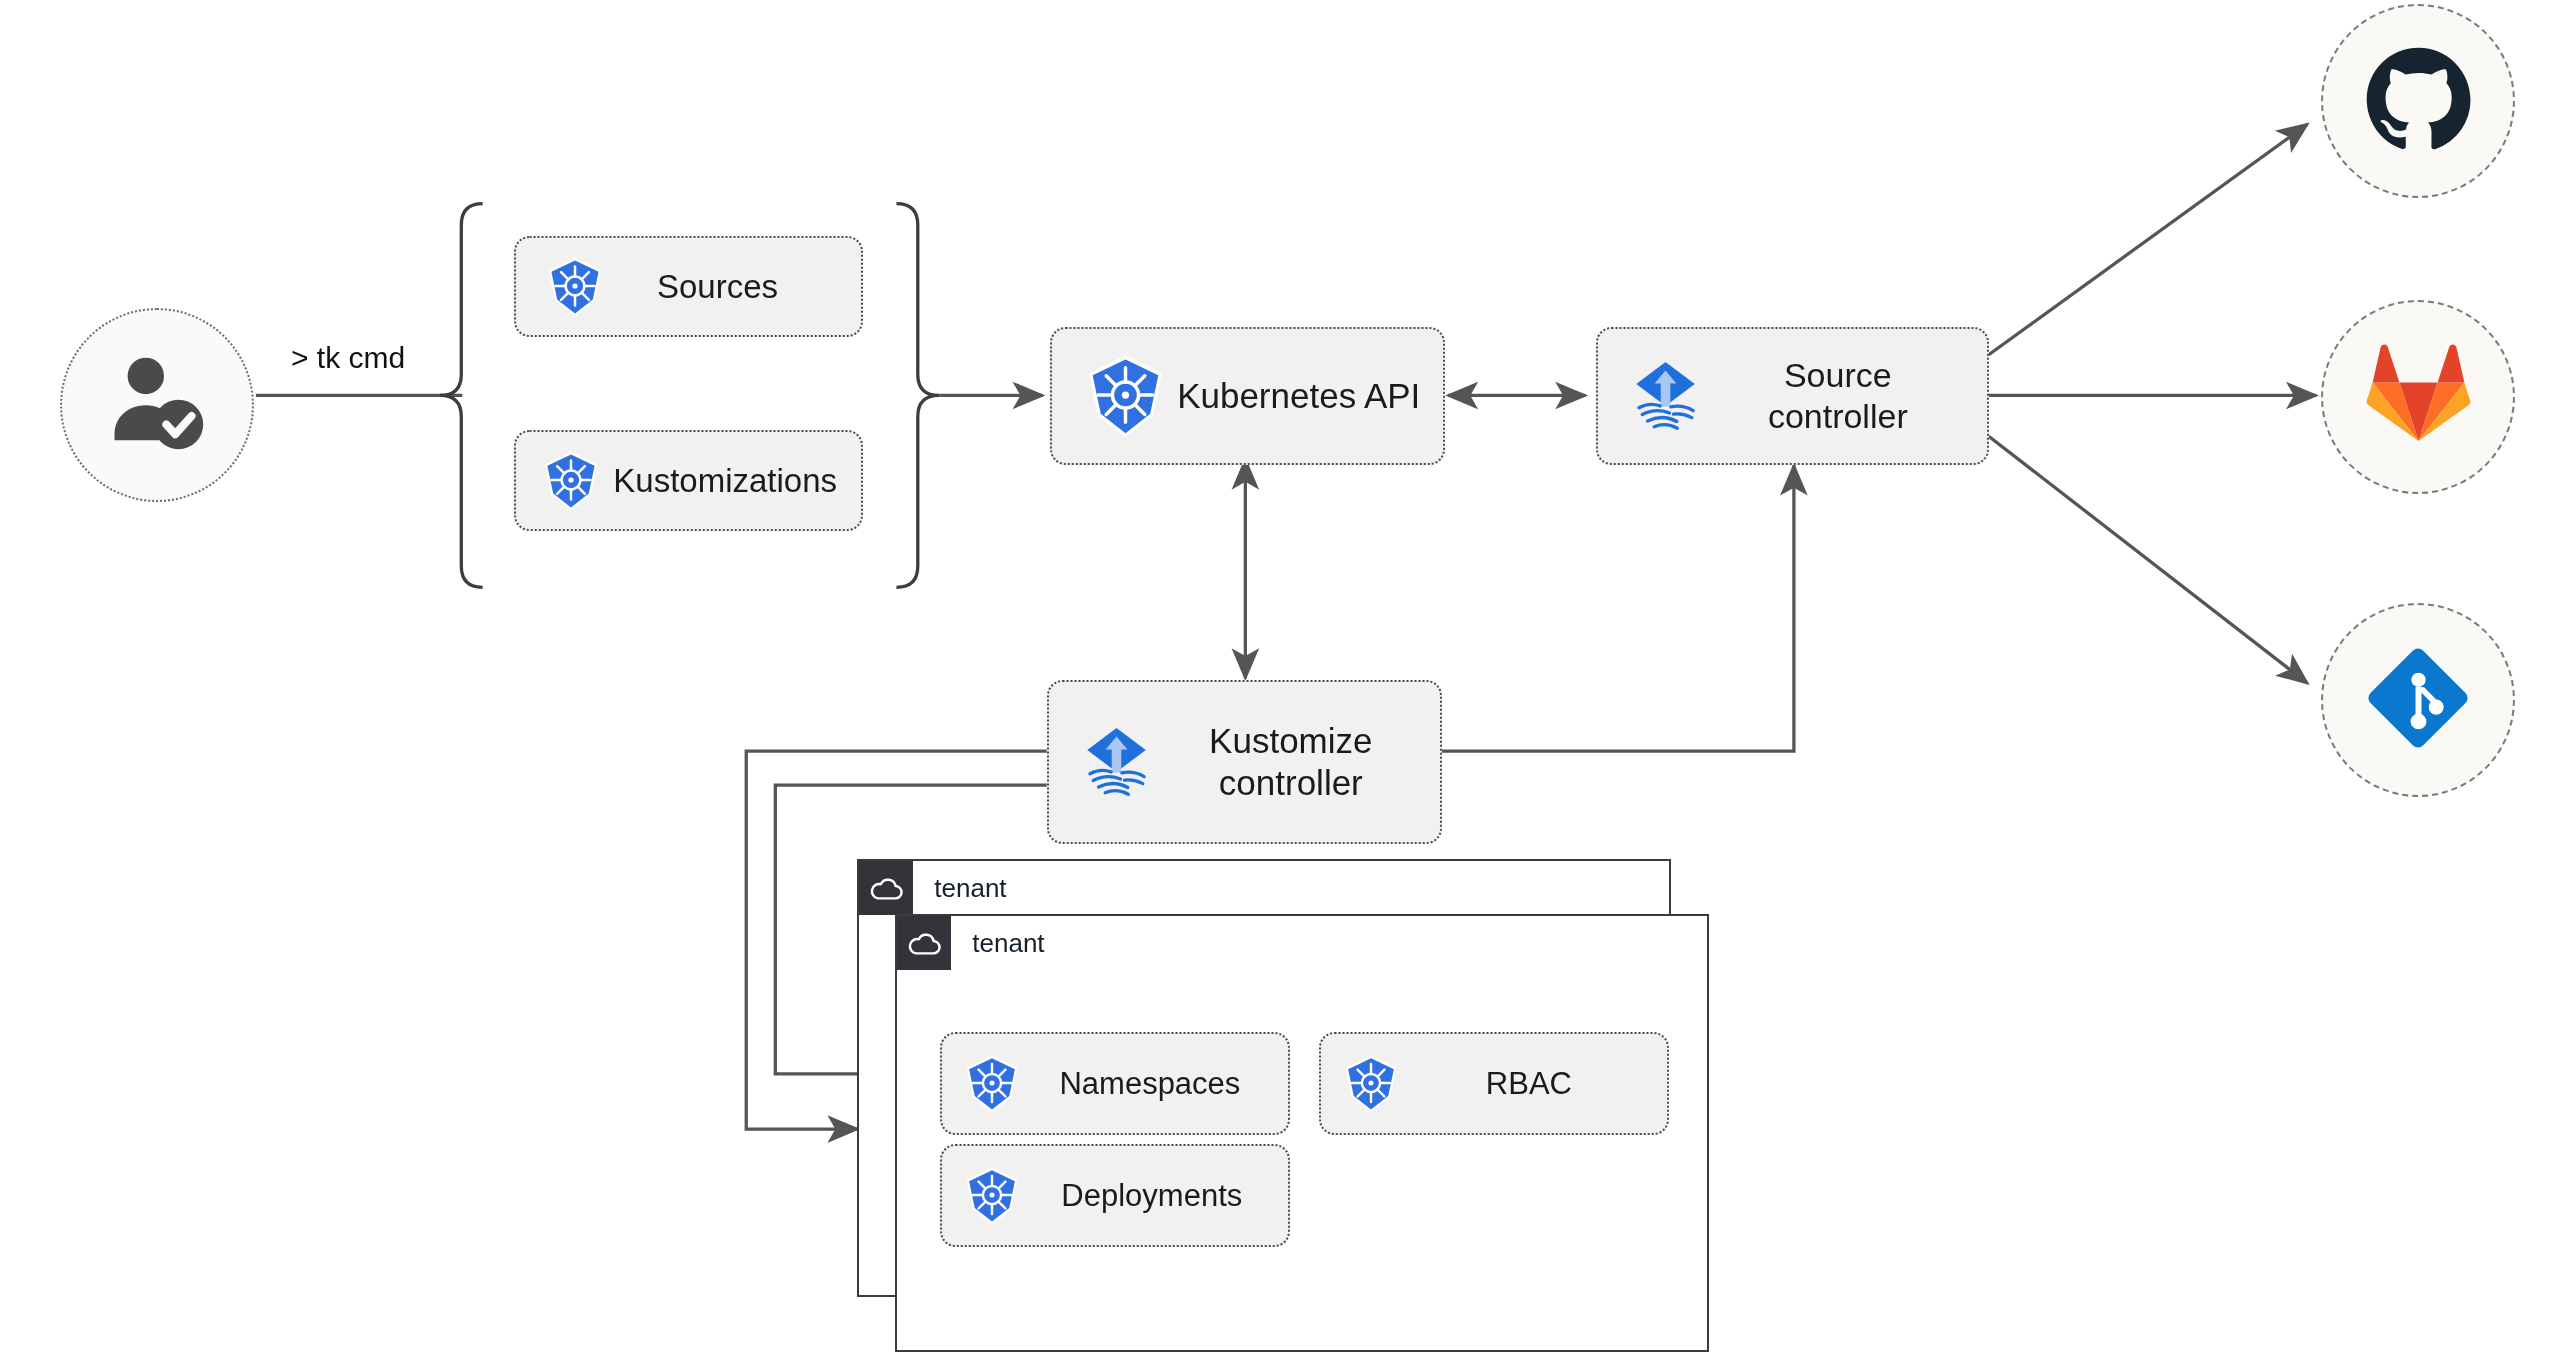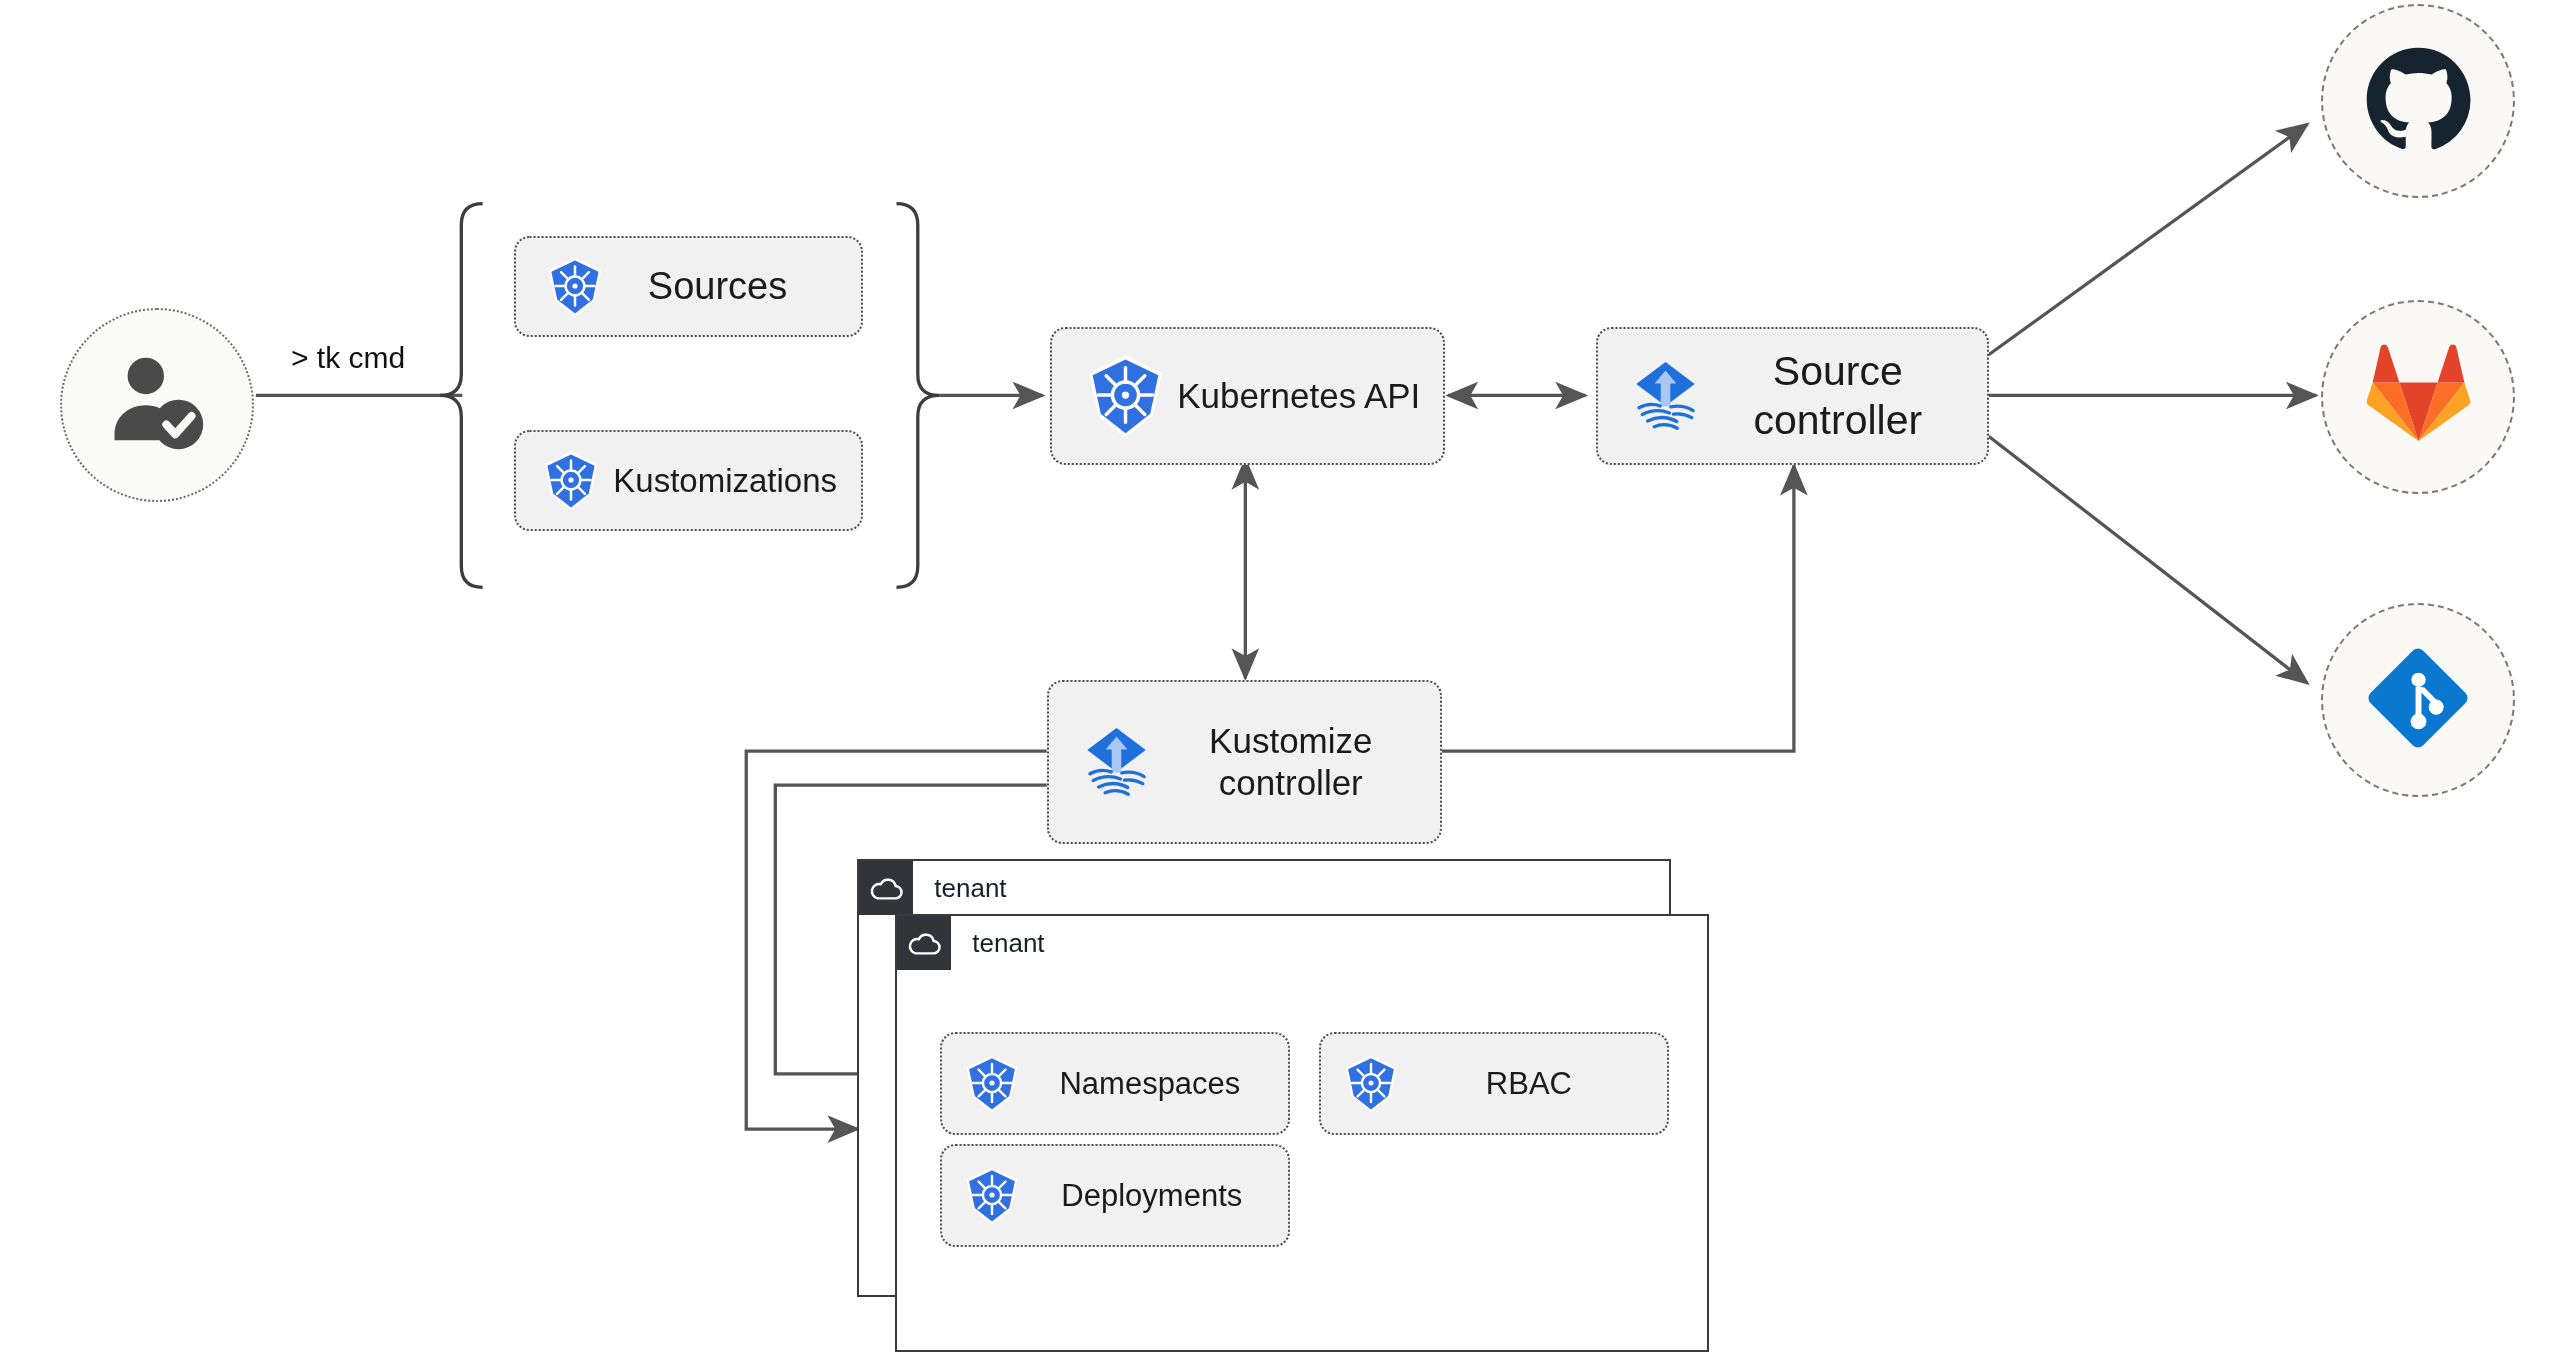--- a/index.html
+++ b/index.html
@@ -119,21 +119,21 @@
         <path d="M32 2.6 58.2 15.3 51.8 45.9 32 61.4 12.2 45.9 5.8 15.3Z" fill="#ffffff"></path>
         <path d="M32 5.4 55.6 16.8 49.8 44.4 32 58.4 14.2 44.4 8.4 16.8Z" fill="#3070e0"></path>
         <g fill="none" stroke="#ffffff" stroke-width="2.5" stroke-linecap="round">
           <circle cx="32" cy="31" r="9.4"></circle>
           <circle cx="32" cy="31" r="2.6" fill="#ffffff" stroke="none"></circle>
           <path d="M32 21.6V11.4M32 40.4v10.2M22.6 31H12.4M41.4 31h10.2
                    M25.3 24.3 18.1 17.1M38.7 37.7l7.2 7.2M25.3 37.7l-7.2 7.2M38.7 24.3l7.2-7.2"></path>
         </g>
       </svg>
     </span>
-    <span class="lbl" style="font-size:38px;margin-right:33px;">Sources</span>
+    <span class="lbl" style="font-size:33px;margin-right:33px;">Sources</span>
   </div>
 
   <div class="node" style="left:1050px;top:327px;width:395px;height:138px;">
     <span class="ico" style="margin-left:29px;">
       <svg width="89" height="89" viewBox="0 0 64 64" aria-hidden="true">
         <path d="M32 2.6 58.2 15.3 51.8 45.9 32 61.4 12.2 45.9 5.8 15.3Z" fill="#ffffff"></path>
         <path d="M32 5.4 55.6 16.8 49.8 44.4 32 58.4 14.2 44.4 8.4 16.8Z" fill="#3070e0"></path>
         <g fill="none" stroke="#ffffff" stroke-width="2.5" stroke-linecap="round">
           <circle cx="32" cy="31" r="9.4"></circle>
           <circle cx="32" cy="31" r="2.6" fill="#ffffff" stroke="none"></circle>
@@ -169,21 +169,21 @@
         <g stroke="#1f6fdd" stroke-width="2.5" fill="none" stroke-linecap="round">
           <path d="M12 40.5c5-2.8 10.5-3.4 16-1.4"></path>
           <path d="M14.5 45.6c6.5-3.4 13.5-3.9 20.5-1.2"></path>
           <path d="M18.5 50.4c7-3.4 14.5-3.6 22 0.4"></path>
           <path d="M23.5 54.8c5.6-2.4 11.6-2 17.4 1.1"></path>
           <path d="M36 39.8c6-1.2 11.8-0.2 16.8 2.8"></path>
           <path d="M38 45.3c4.8-0.7 9.6 0.3 13.8 2.6"></path>
         </g>
       </svg>
     </span>
-    <span class="lbl" style="font-size:41px;margin-right:19.4px;">
+    <span class="lbl" style="font-size:34px;margin-right:19.4px;">
       <span>Source</span><br>
       <span>controller</span>
     </span>
   </div>
 
   <div class="node" style="left:1047px;top:680px;width:395px;height:164px;">
     <span class="ico" style="margin-left:25px;">
       <svg width="85" height="85" viewBox="0 0 64 64" aria-hidden="true">
         <path d="M32 6 54 22.6 32 39.2 10 22.6Z" fill="#1f6fdd"></path>
         <path d="M32 12.5 40.2 22.2h-4.6v17.3h-7.2V22.2h-4.6Z" fill="#a9c7f2"></path>

